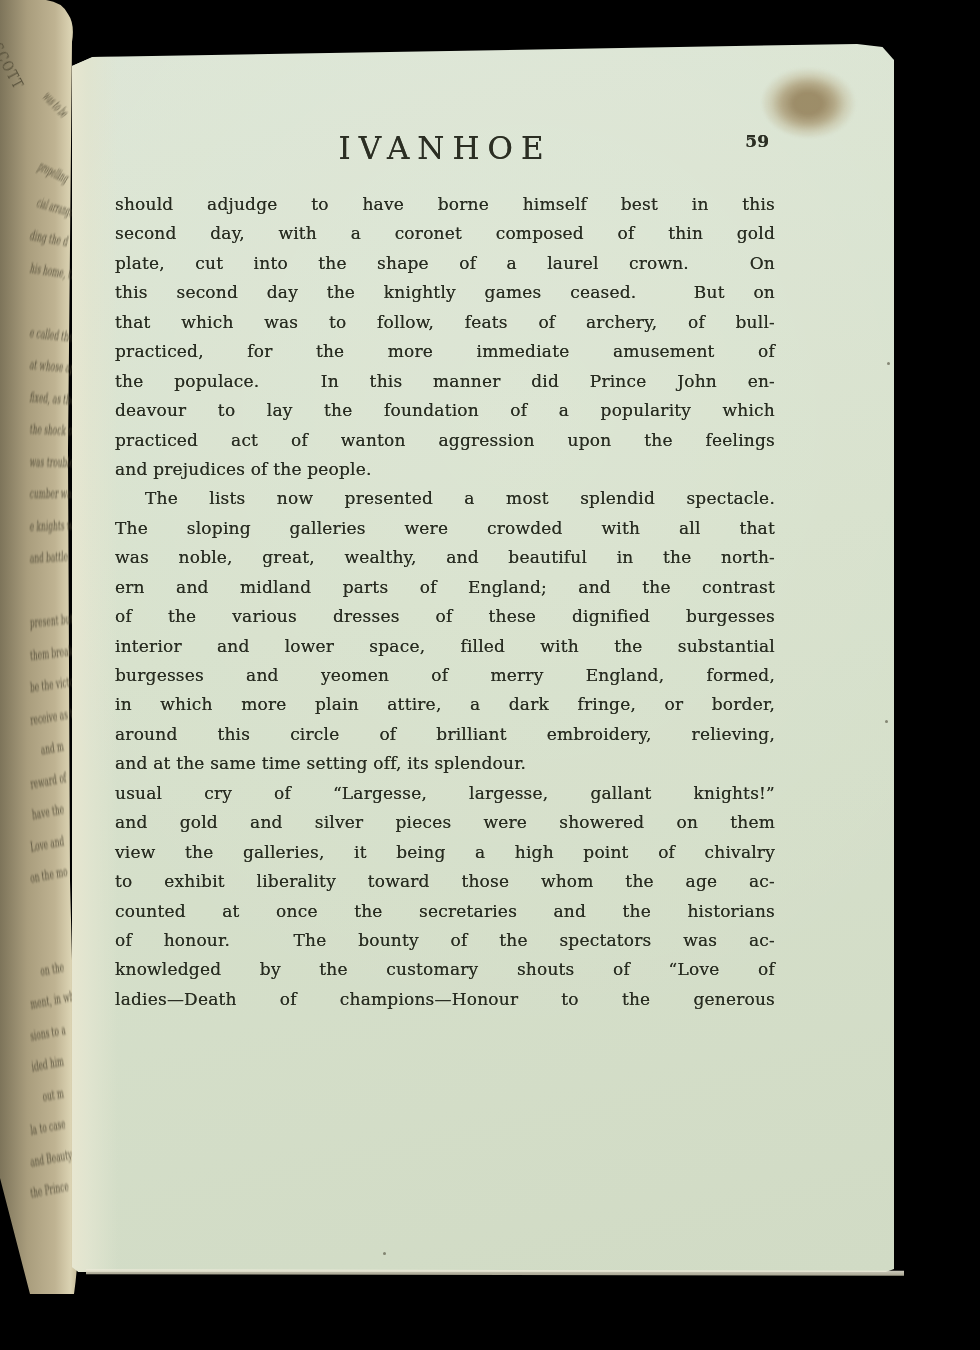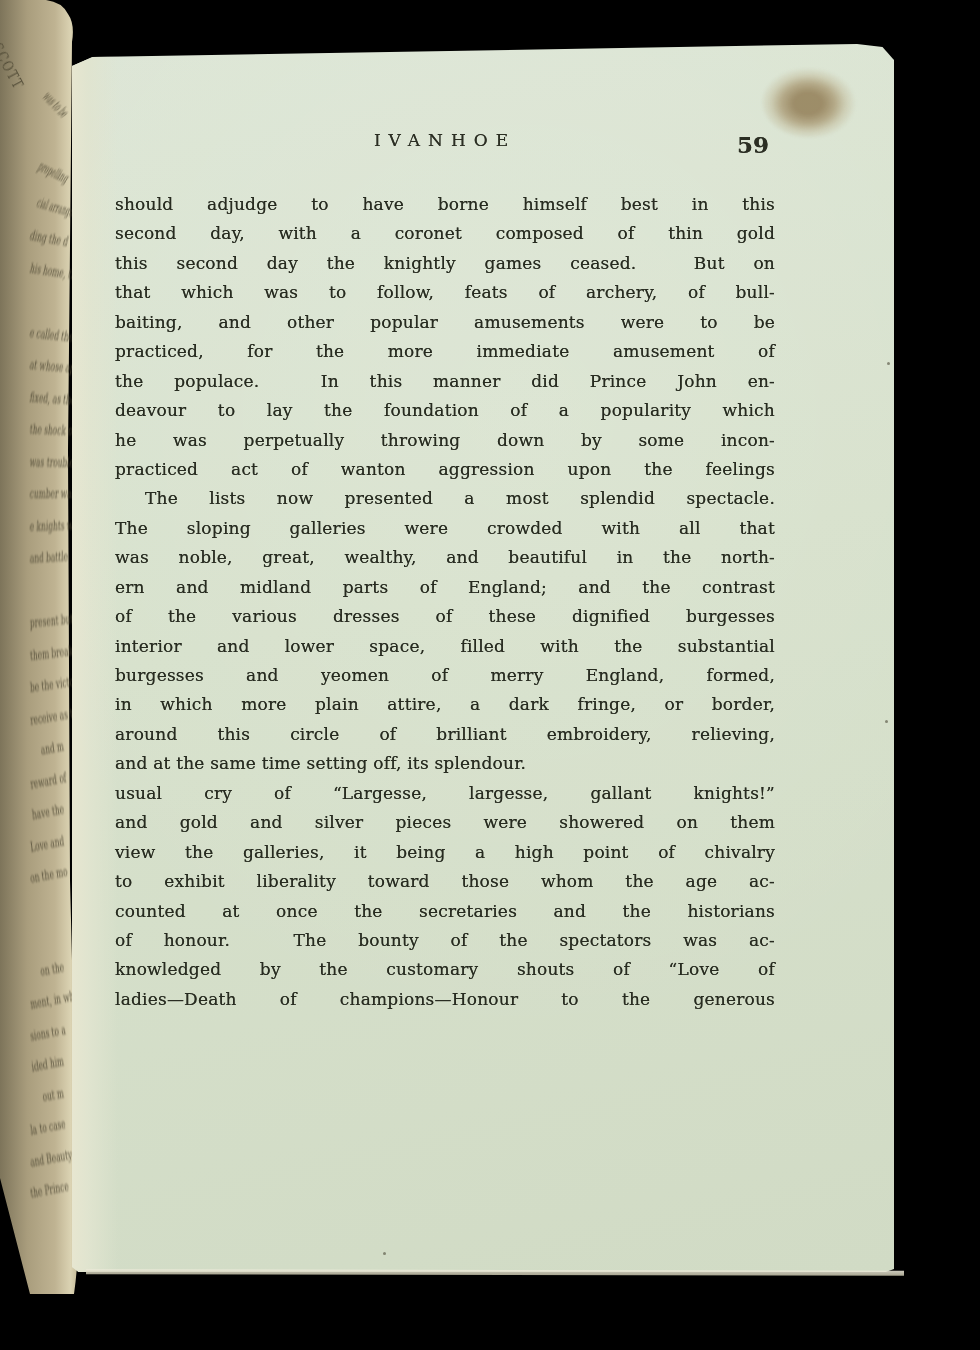--- a/index.html
+++ b/index.html
@@ -50,25 +50,25 @@
       rgba(118,86,38,.62) 0 30%,rgba(136,103,52,.48) 55%,
       rgba(158,128,76,.22) 78%,rgba(170,145,95,0) 100%);
     filter:blur(1.5px);
   }
   .speck{position:absolute;width:3px;height:3px;border-radius:50%;background:#4c4a38;opacity:.6;}
 
   
   .page-header{position:absolute;left:43px;top:86px;width:660px;height:40px;}
   .book-title{
     position:absolute;left:0;right:0;text-align:center;
-    font-size:17px;letter-spacing:8px;color:#2b2e23;
+    font-size:31px;letter-spacing:8px;color:#2b2e23;
     text-shadow:0 0 .6px rgba(43,46,35,.8);
   }
   .page-number{
-    position:absolute;right:6px;top:1px;font-size:23px;font-weight:bold;
+    position:absolute;right:6px;top:1px;font-size:17px;font-weight:bold;
     color:#2b2e23;text-shadow:0 0 .5px rgba(43,46,35,.8);
   }
 
   
   .text-block{position:absolute;left:43px;top:146px;width:660px;}
   .text-line{
     height:29.45px;line-height:29.45px;font-size:17px;color:#272b20;
     text-align:justify;text-align-last:justify;white-space:normal;
     text-shadow:0 0 .5px rgba(39,43,32,.75);letter-spacing:.2px;
   }
@@ -139,28 +139,28 @@
 
   <div class="page-header">
     <div class="book-title">IVANHOE</div>
     <div class="page-number">59</div>
   </div>
 
   <div class="text-block">
 
   <div class="text-line">should adjudge to have borne himself best in this</div>
       <div class="text-line">second day, with a coronet composed of thin gold</div>
+      <div class="text-line">plate, cut into the shape of a laurel crown.&nbsp; On</div>
       <div class="text-line">this second day the knightly games ceased.&nbsp; But on</div>
       <div class="text-line">that which was to follow, feats of archery, of bull-</div>
-      <div class="text-line">baiting, and other popular amusements were to be</div>
       <div class="text-line">practiced, for the more immediate amusement of</div>
       <div class="text-line">the populace.&nbsp; In this manner did Prince John en-</div>
       <div class="text-line">deavour to lay the foundation of a popularity which</div>
-      <div class="text-line">he was perpetually throwing down by some incon-</div>
       <div class="text-line">practiced act of wanton aggression upon the feelings</div>
+      <div class="text-line para-end">and prejudices of the people.</div>
       <div class="text-line indent">The lists now presented a most splendid spectacle.</div>
       <div class="text-line">The sloping galleries were crowded with all that</div>
       <div class="text-line">was noble, great, wealthy, and beautiful in the north-</div>
       <div class="text-line">ern and midland parts of England; and the contrast</div>
       <div class="text-line">of the various dresses of these dignified burgesses</div>
       <div class="text-line">interior and lower space, filled with the substantial</div>
       <div class="text-line">burgesses and yeomen of merry England, formed,</div>
       <div class="text-line">in which more plain attire, a dark fringe, or border,</div>
       <div class="text-line">around this circle of brilliant embroidery, relieving,</div>
       <div class="text-line para-end">and at the same time setting off, its splendour.</div>

